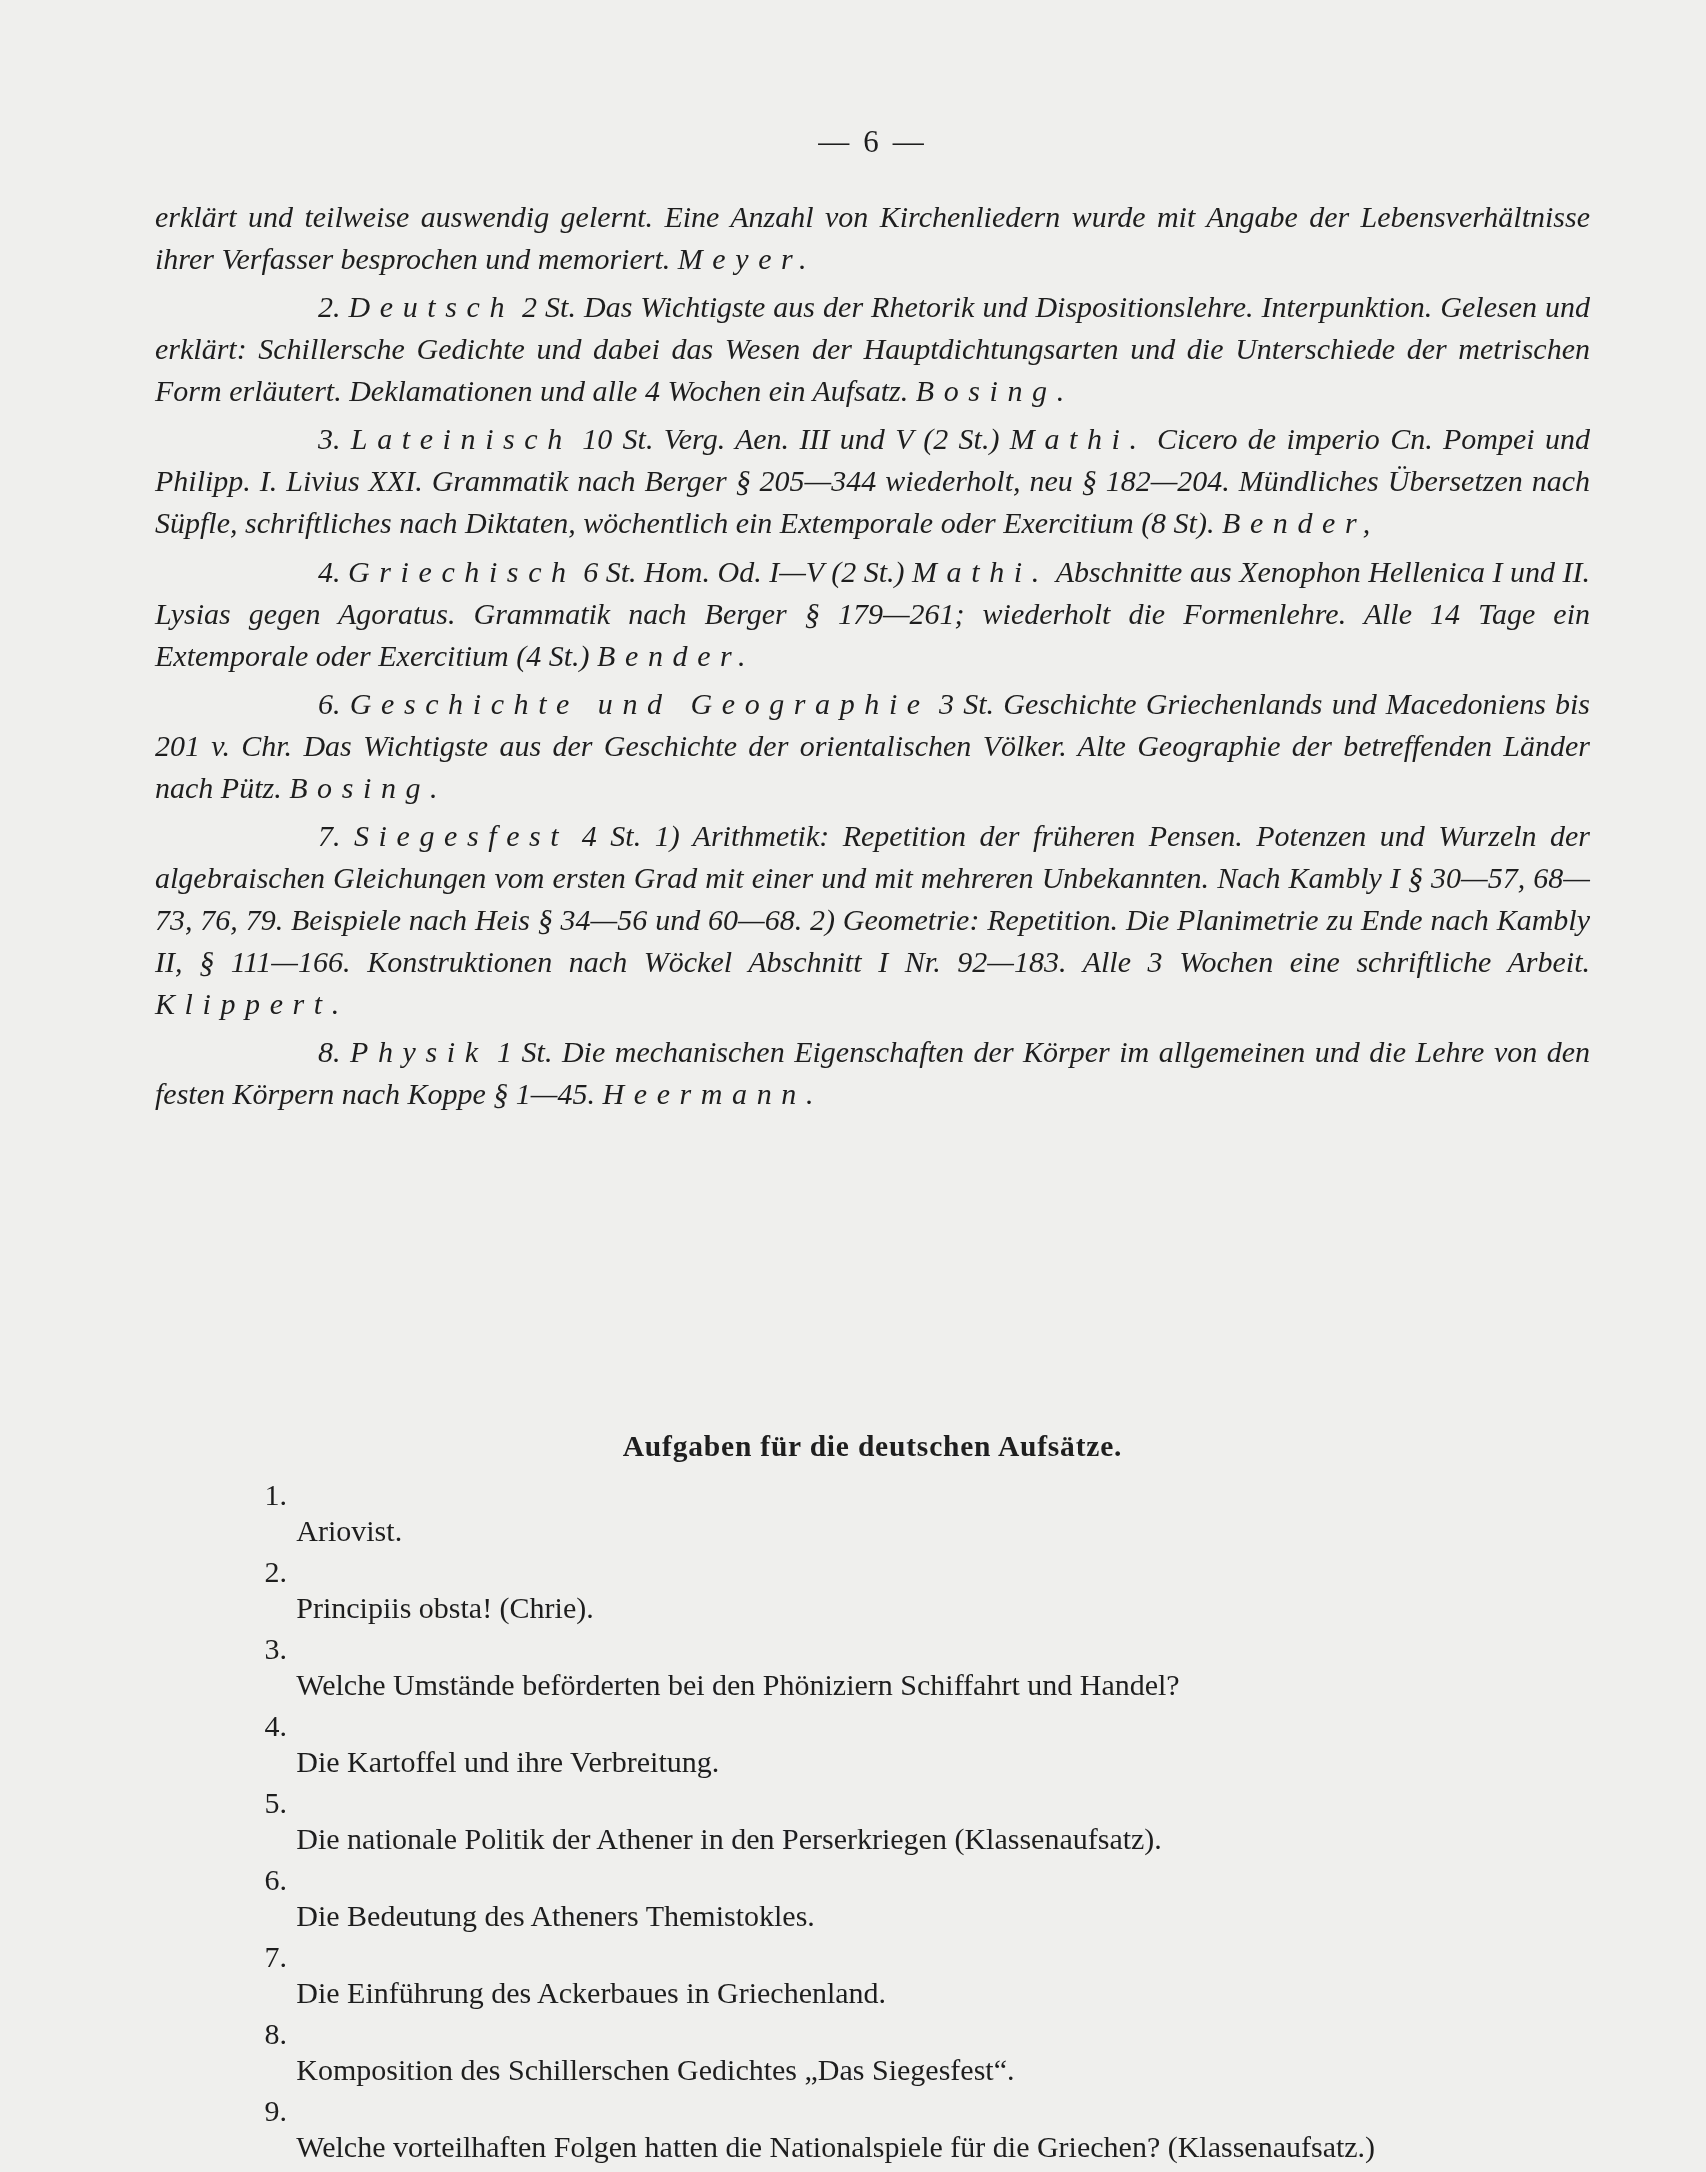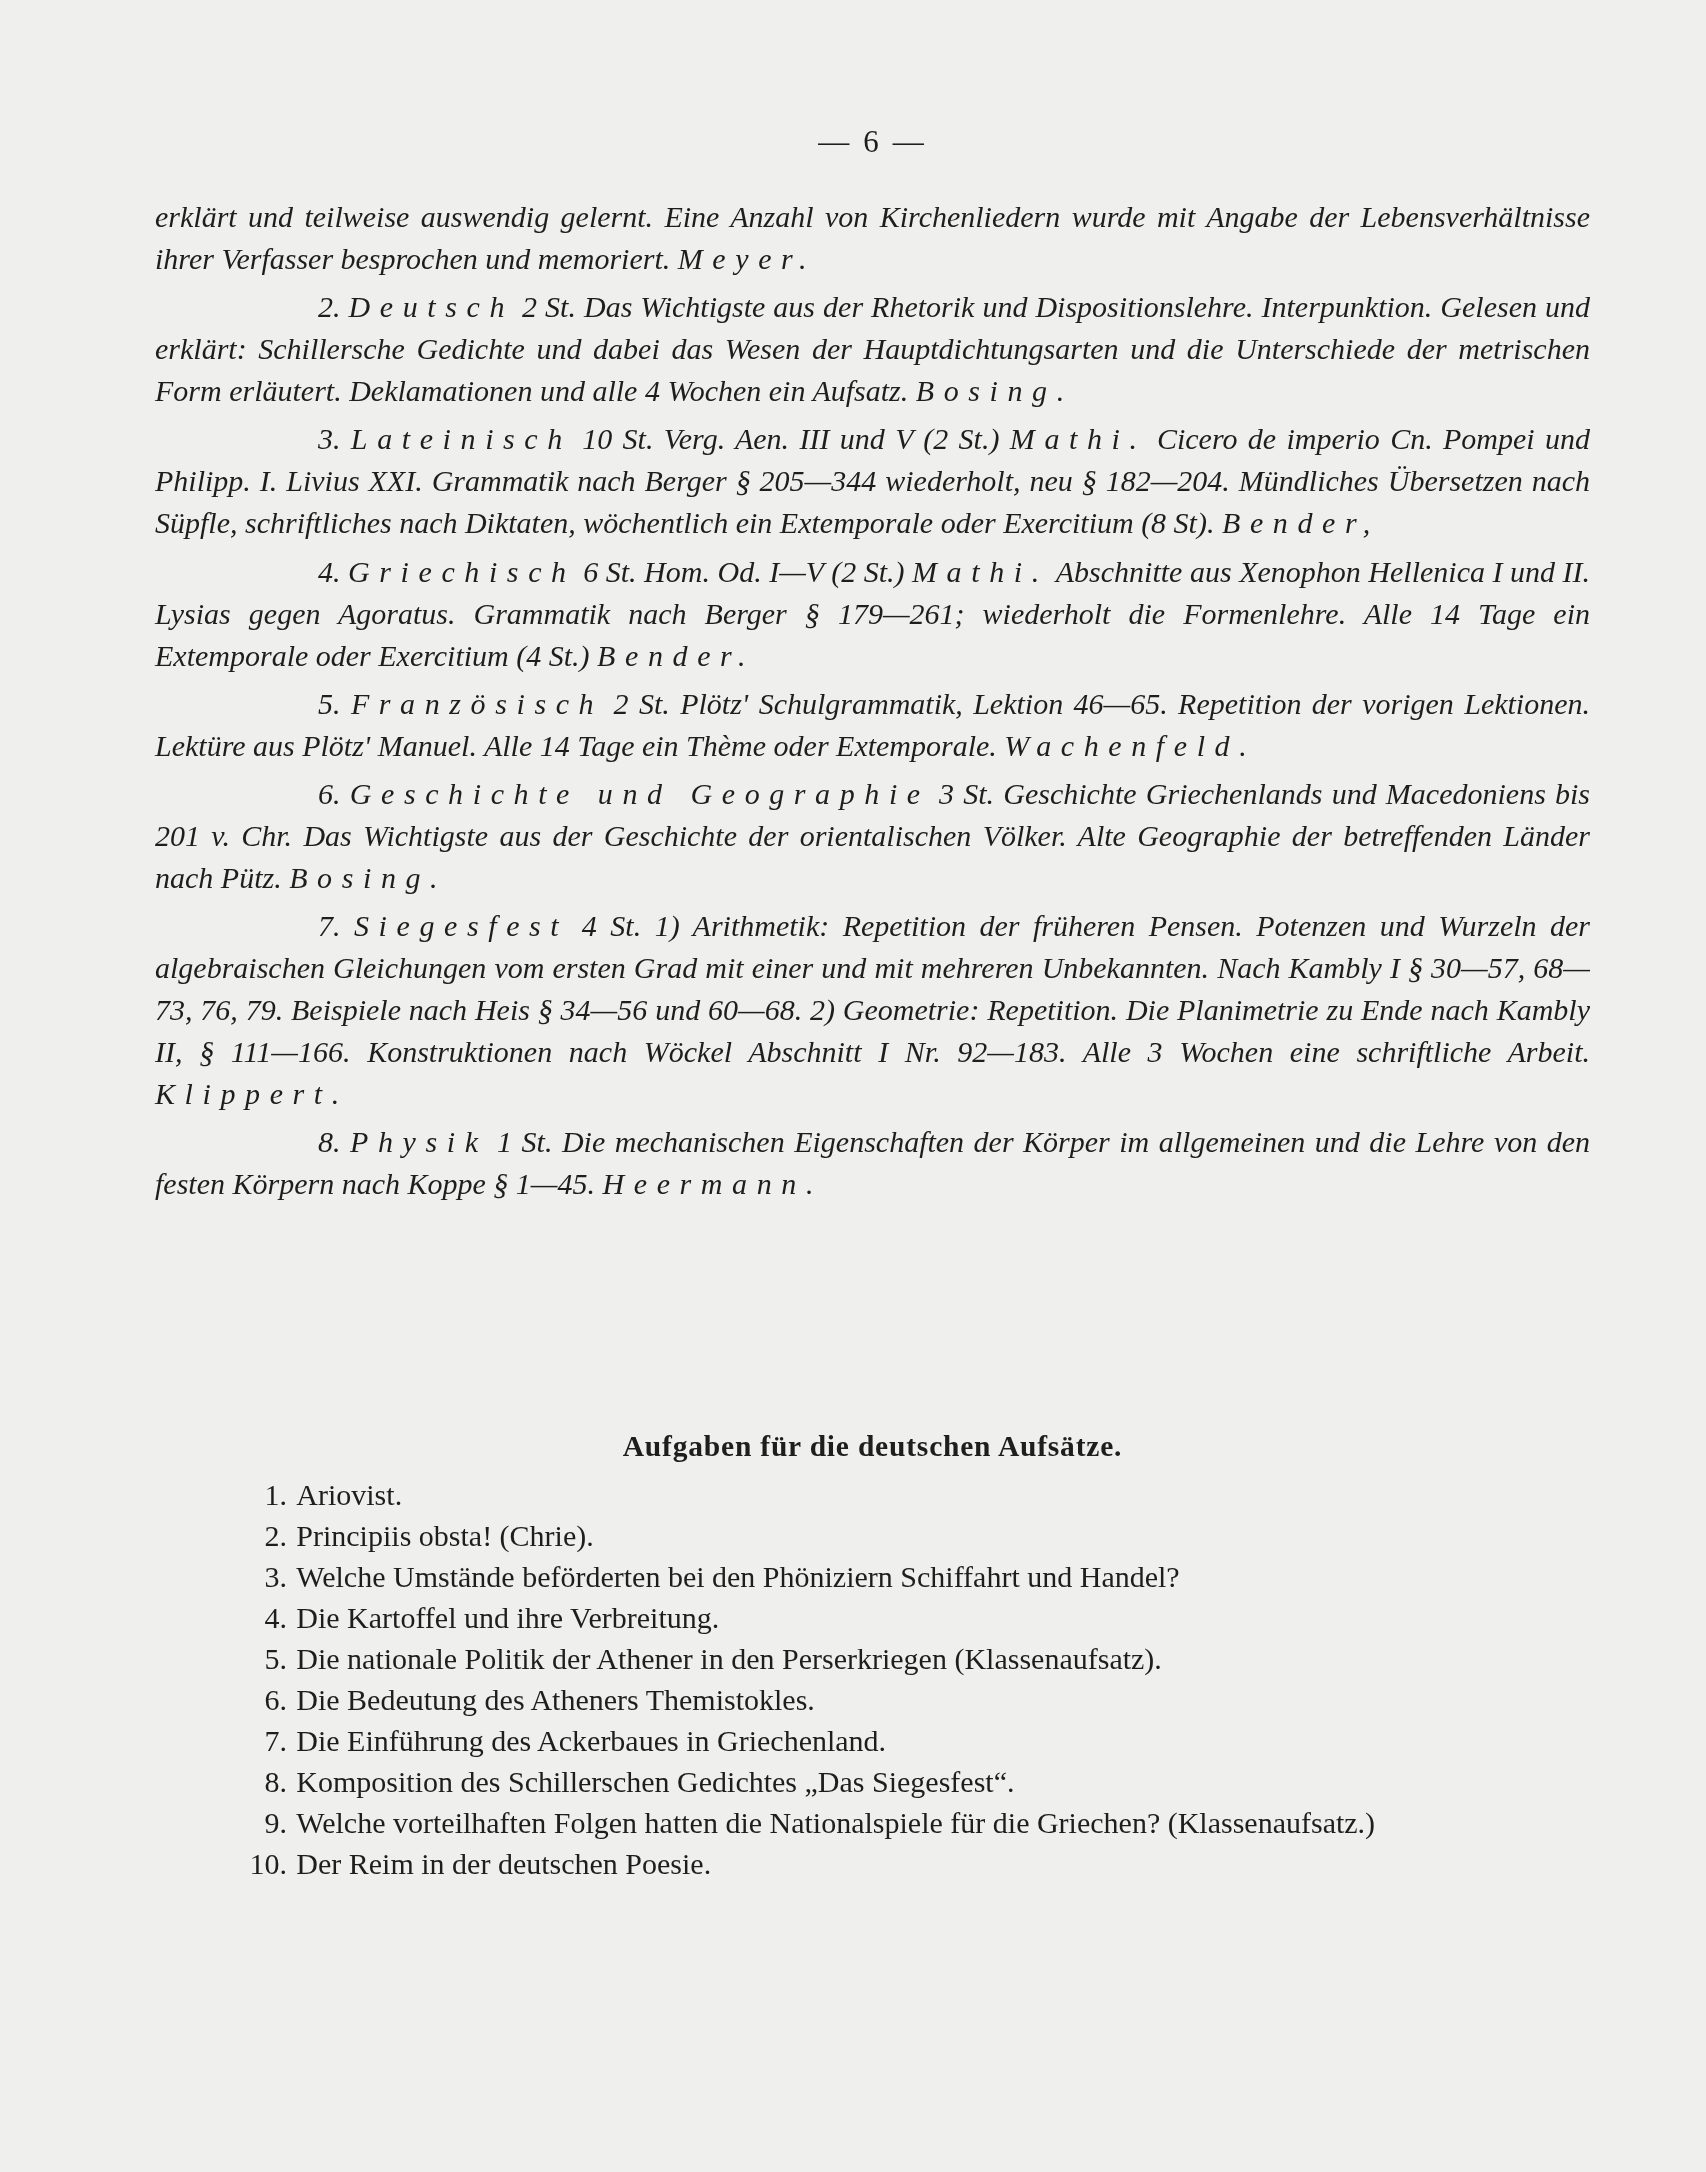--- a/index.html
+++ b/index.html
@@ -44,21 +44,21 @@
   .topics {
     position: absolute;
     top: 1474px; left: 78px; width: 1358px;
     font-size: 30px;
     line-height: 41px;
     list-style: none;
     margin: 0; padding: 0;
   }
   .topic { display: flex; text-align: justify; }
   .topic-num { width: 54px; text-align: right; flex: none; padding-right: 9.3px; }
-  .topic-text { flex: 1; }
+  .topic-text { flex: 1; margin-top: 36px; }
 </style>
 </head>
 <body>
 
 <div class="page">
 
   <div class="page-number">— 6 —</div>
 
   <div class="body-text">
 
@@ -88,27 +88,20 @@
     <p class="para indent">
       <span>4.</span>
       <span class="spaced">Griechisch</span>
       <span>6 St.</span>
       <span>Hom. Od. I—V (2 St.)</span>
       <span class="spaced">Mathi.</span>
       <span>Abschnitte aus Xenophon Hellenica I und II. Lysias gegen Agoratus. Grammatik nach Berger § 179—261; wiederholt die Formenlehre. Alle 14 Tage ein Extemporale oder Exercitium (4 St.)</span>
       <span class="spaced">Bender.</span>
     </p>
 
-    <p class="para indent">
-      <span>5.</span>
-      <span class="spaced">Französisch</span>
-      <span>2 St.</span>
-      <span>Plötz' Schulgrammatik, Lektion 46—65. Repetition der vorigen Lektionen. Lektüre aus Plötz' Manuel. Alle 14 Tage ein Thème oder Extemporale.</span>
-      <span class="spaced">Wachenfeld.</span>
-    </p>
 
     <p class="para indent">
       <span>6.</span>
       <span class="spaced">Geschichte und Geographie</span>
       <span>3 St.</span>
       <span>Geschichte Griechenlands und Macedoniens bis 201 v. Chr. Das Wichtigste aus der Geschichte der orientalischen Völker. Alte Geographie der betreffenden Länder nach Pütz.</span>
       <span class="spaced">Bosing.</span>
     </p>
 
     <p class="para indent">

